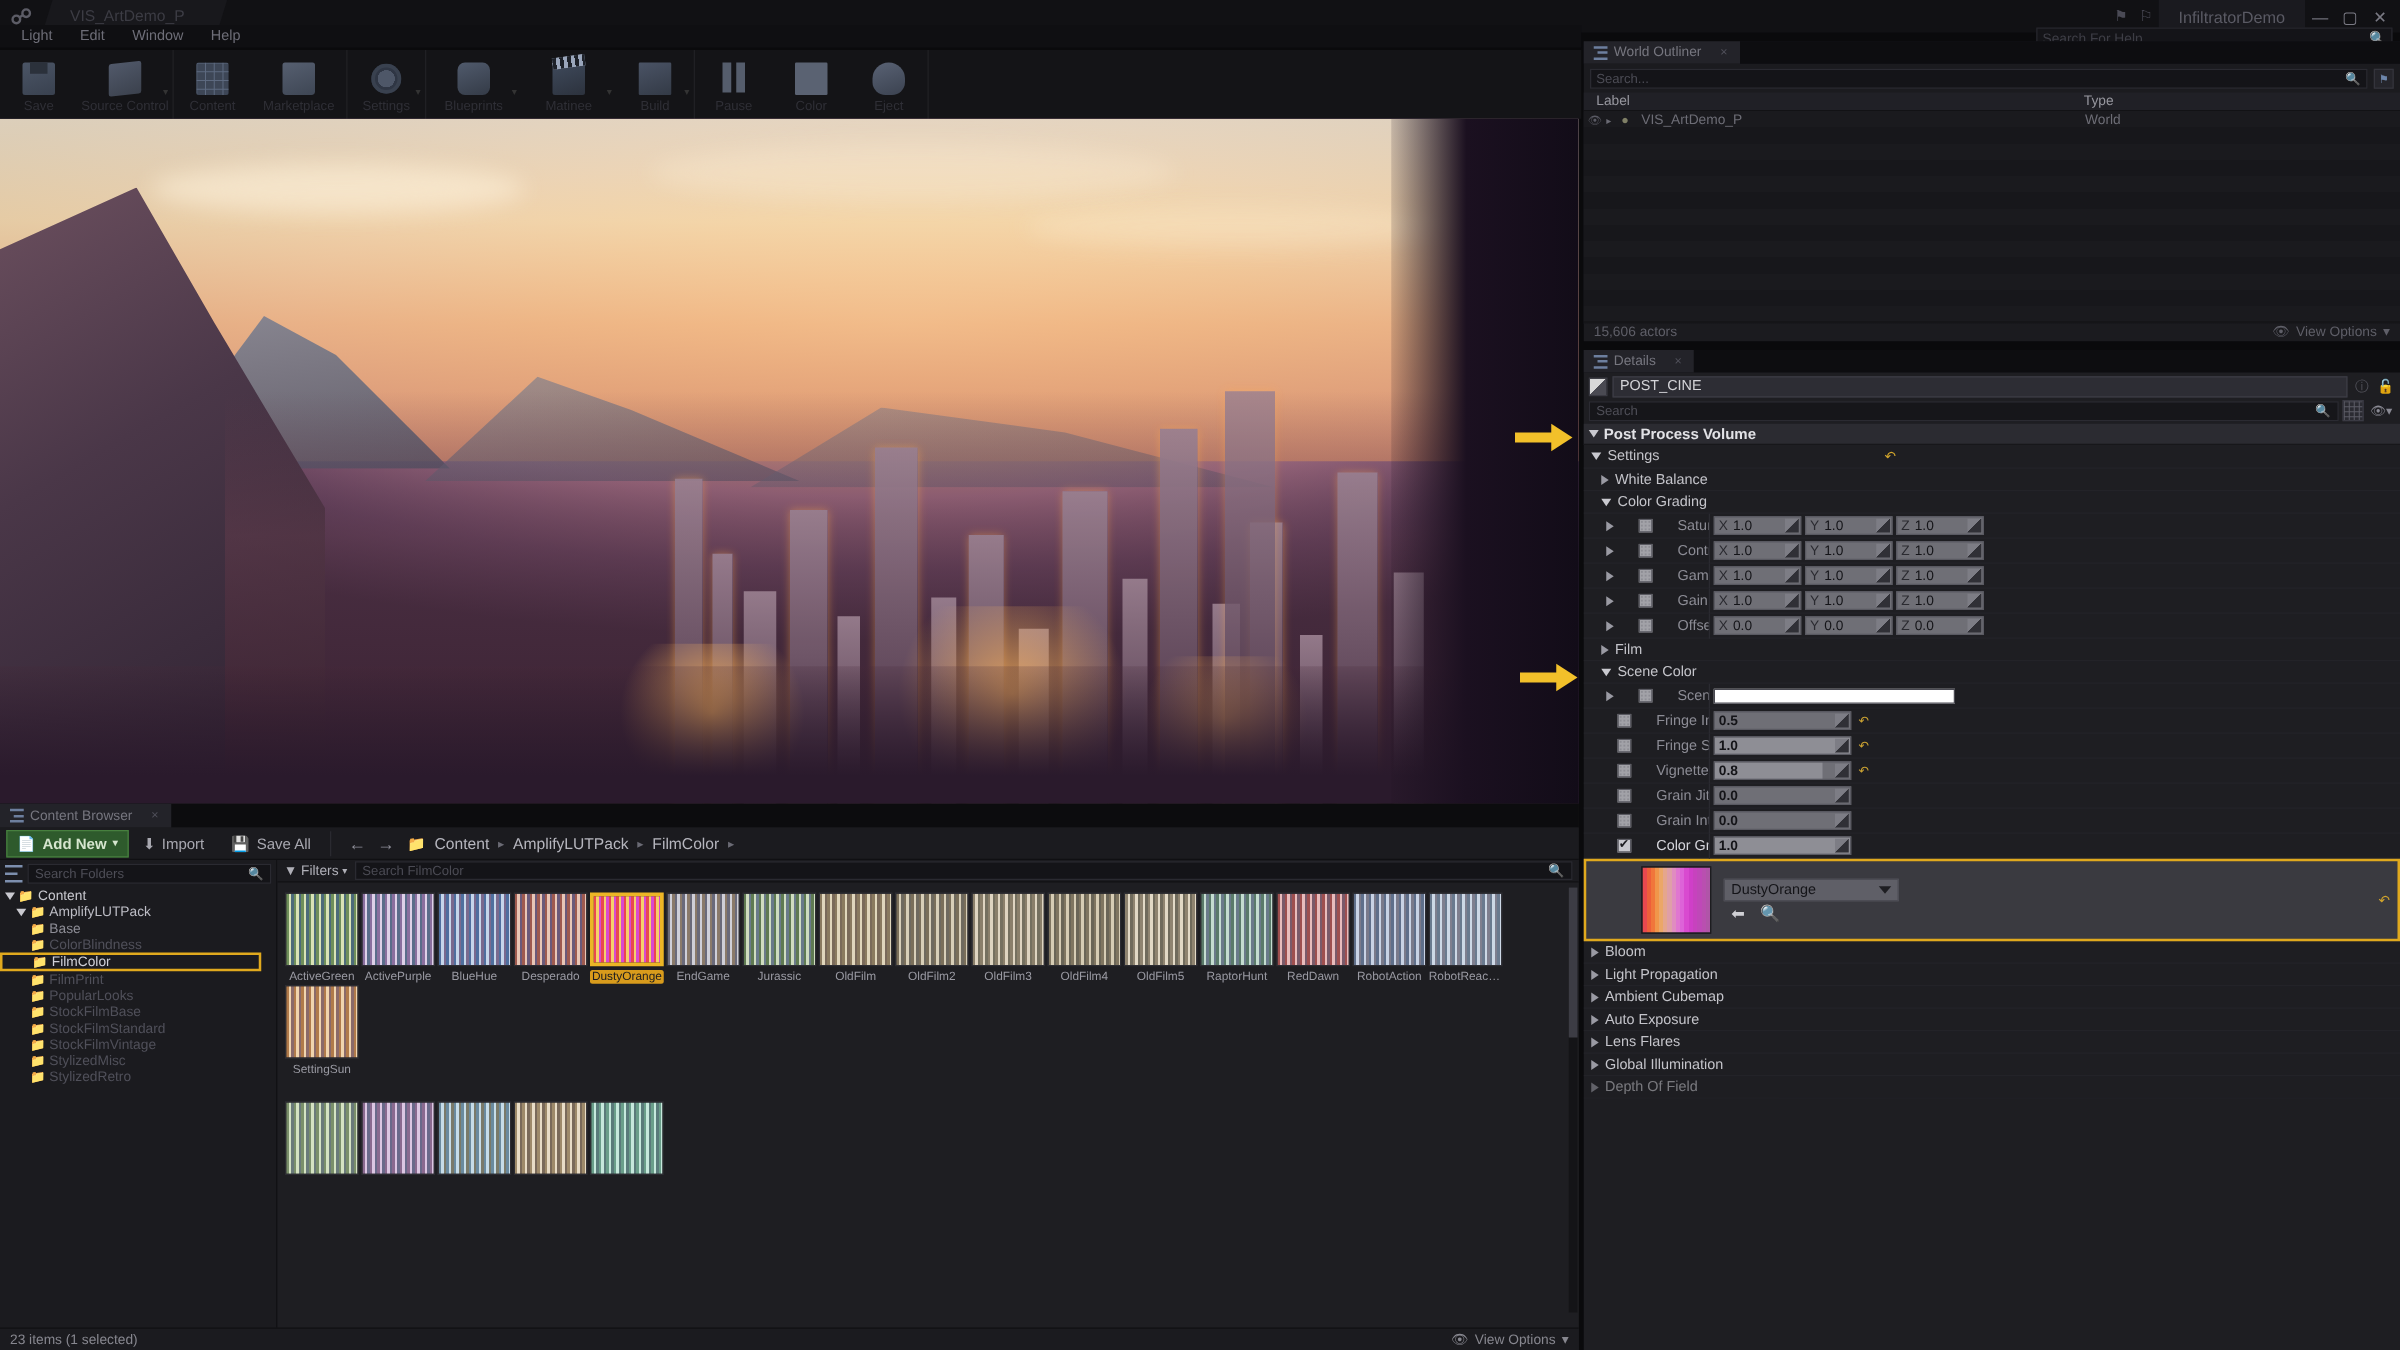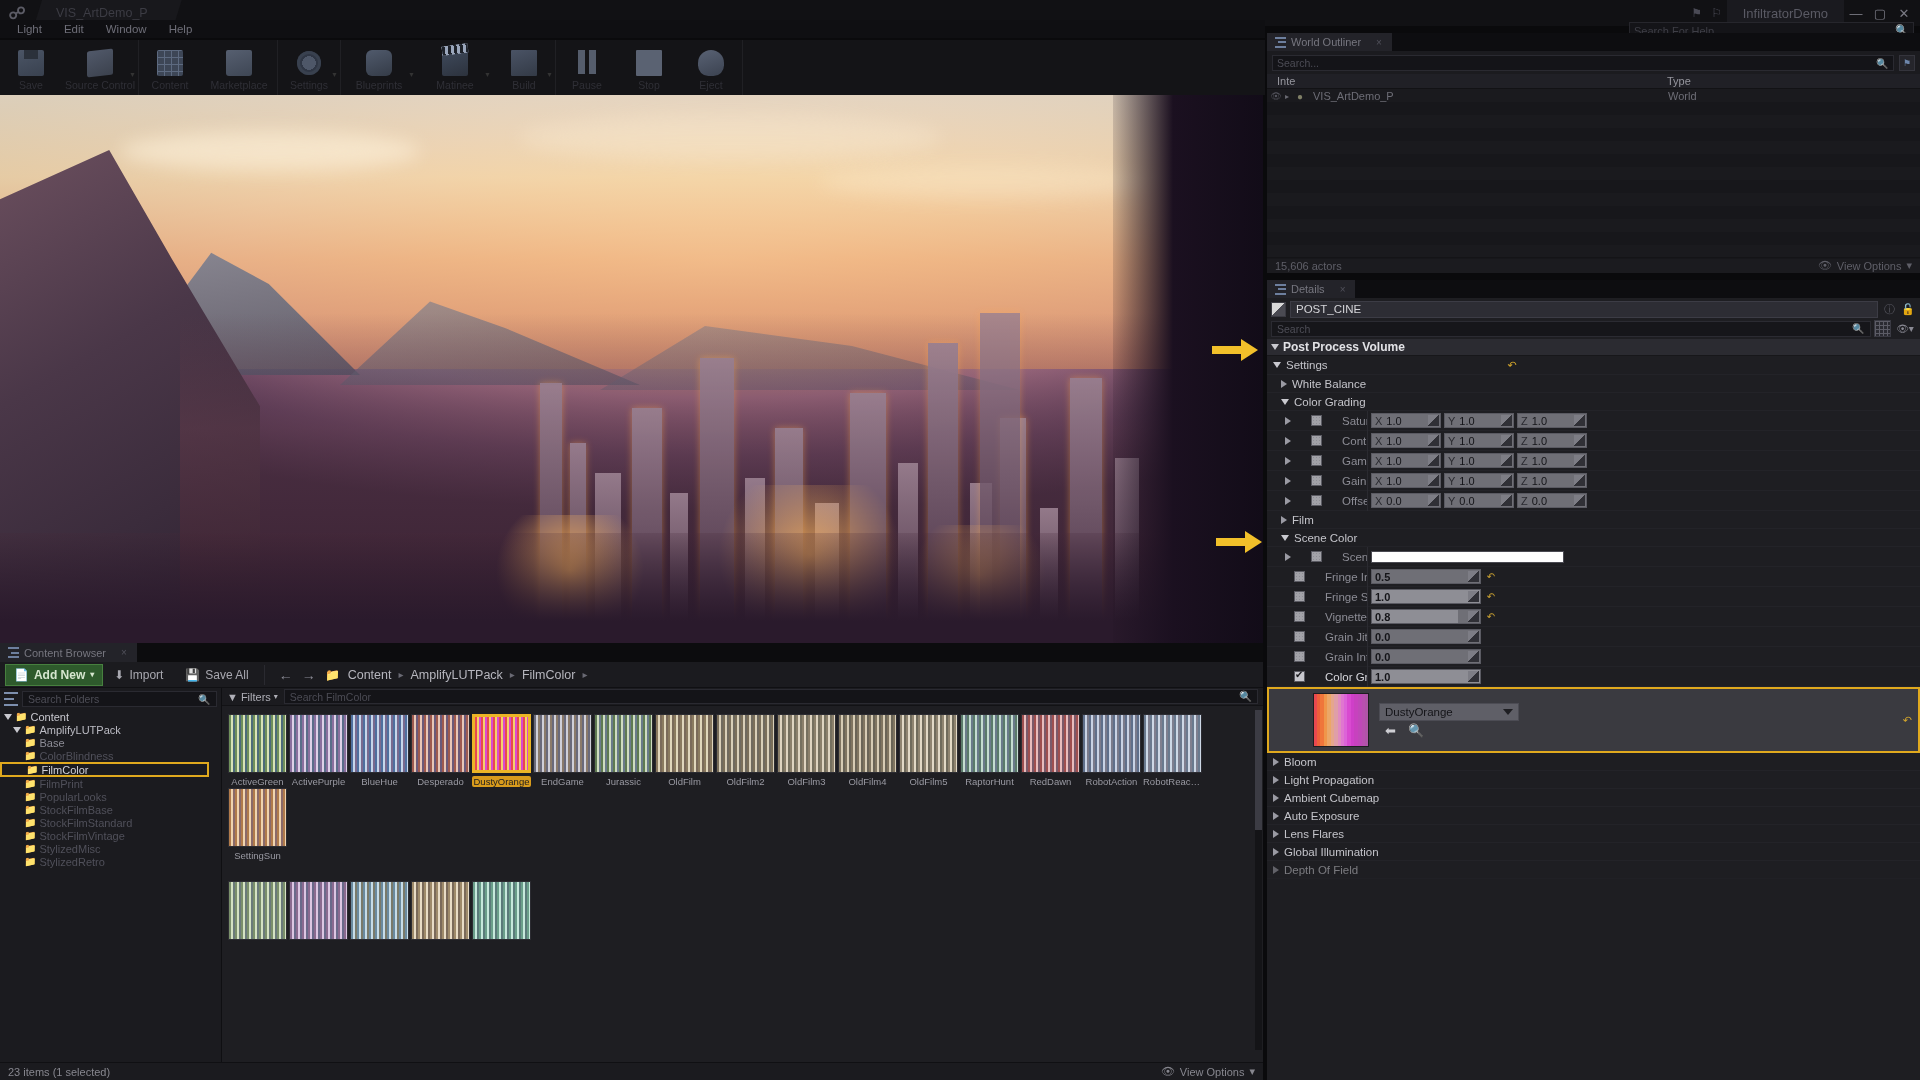--- a/index.html
+++ b/index.html
@@ -444,21 +444,21 @@
               <i></i>
               <i></i>
             </div>
           </div>
         <div class="tb-label">Pause</div>
       </div>
       <div class="tb-item">
         <div class="tb-glyph">
             <div class="ic ic-stop"></div>
           </div>
-        <div class="tb-label">Stop</div>
+        <div class="tb-label">Color</div>
       </div>
       <div class="tb-item">
         <div class="tb-glyph">
             <div class="ic ic-eject"></div>
           </div>
         <div class="tb-label">Eject</div>
       </div>
     </div>
   </div>
 
@@ -525,21 +525,21 @@
       </div>
     </div>
     <div class="wo-searchrow">
       <div class="wo-search">
         <span>Search...</span>
         <span class="mag">🔍</span>
       </div>
       <div class="wo-pinbtn">⚑</div>
     </div>
     <div class="wo-head">
-      <div class="c1">Inte</div>
+      <div class="c1">Label</div>
       <div class="c2">Type</div>
     </div>
     <div class="wo-rows">
       <div class="wo-row">
         <span class="eye">👁</span>
         <span class="tri">▸</span>
         <span class="ico">●</span>
         <span class="lbl">VIS_ArtDemo_P</span>
         <span>World</span>
       </div>

